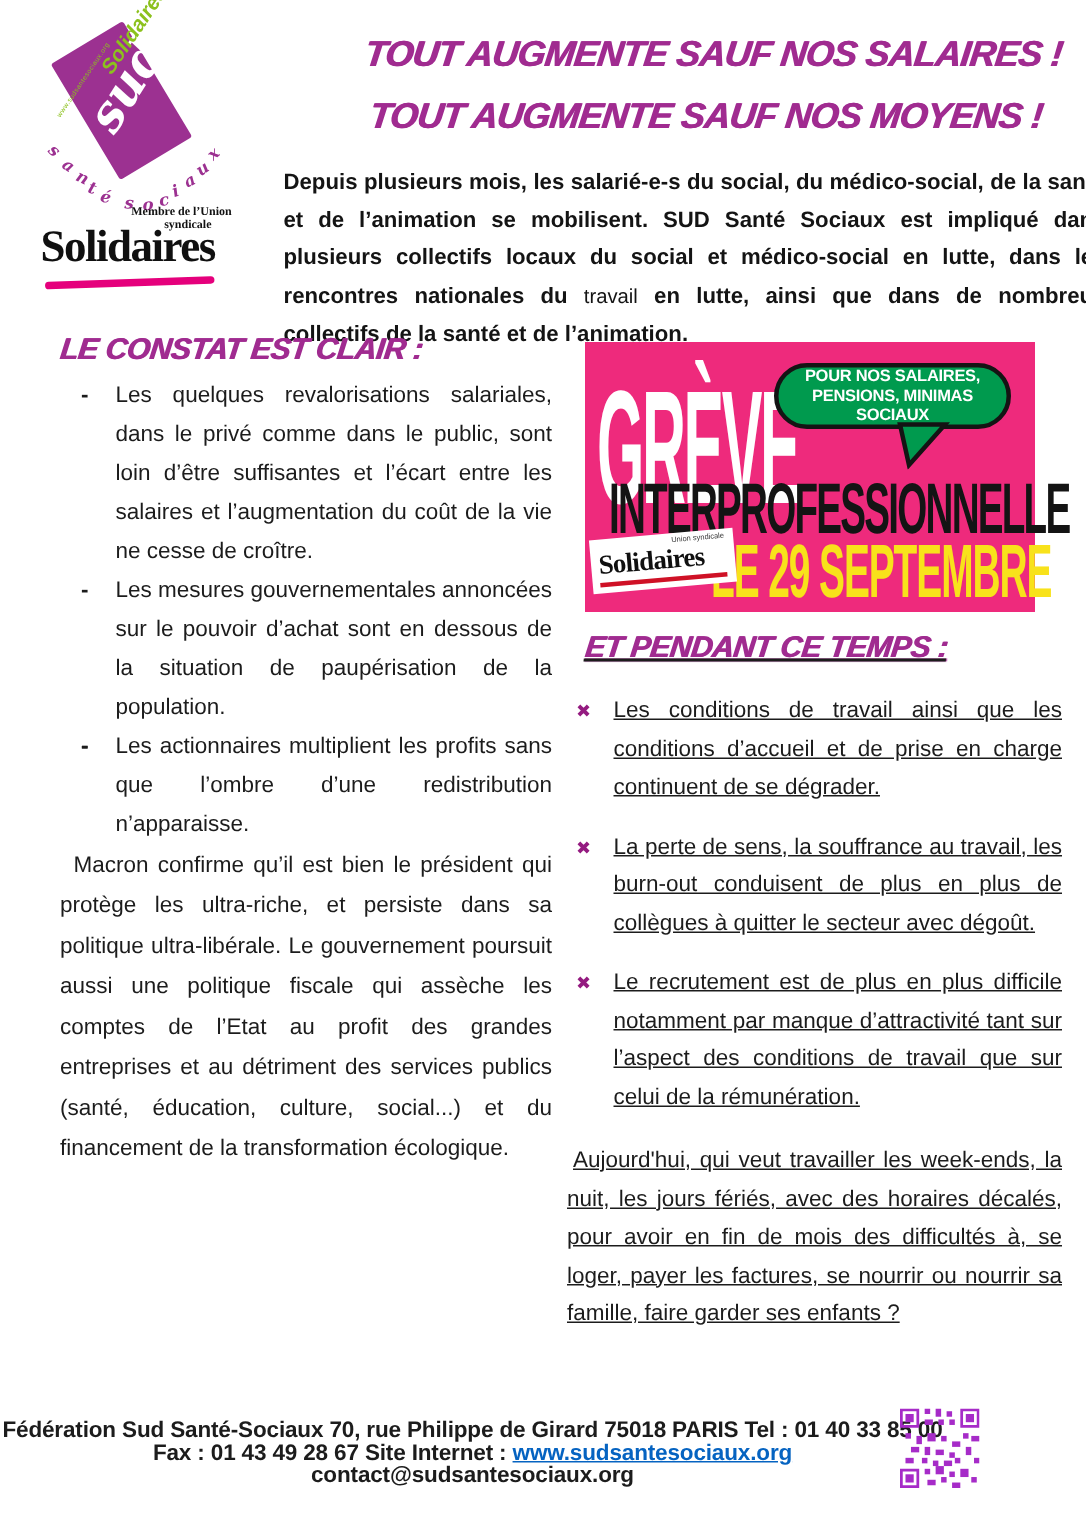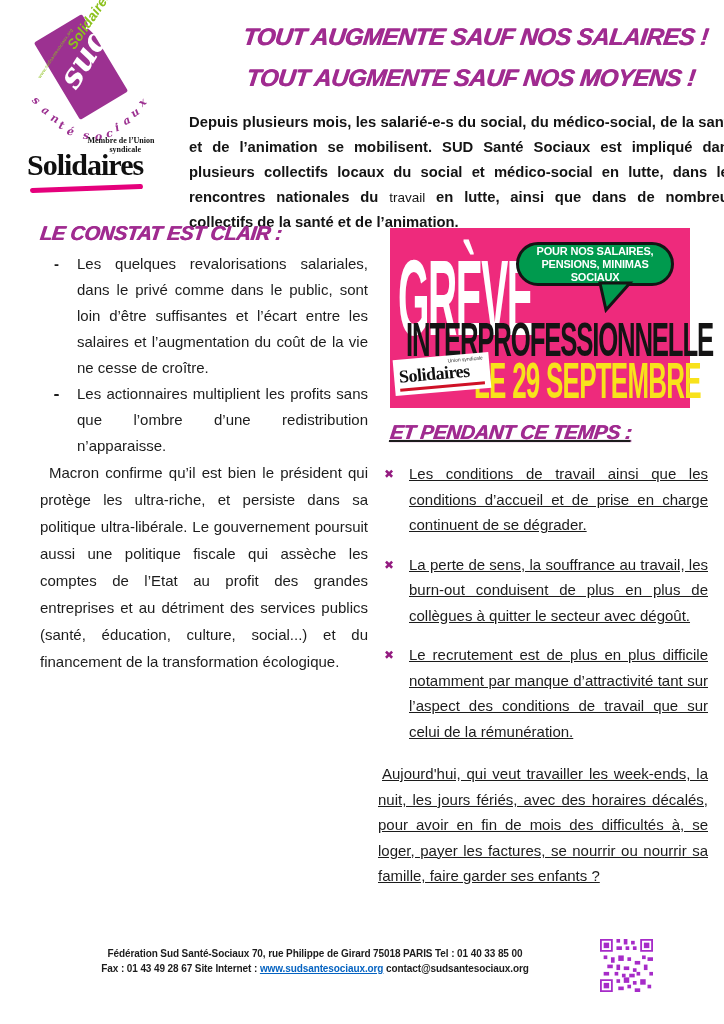--- a/index.html
+++ b/index.html
@@ -71,21 +71,21 @@
   .soli-box{position:absolute;left:4px;top:128px;width:96px;height:36px;background:#fff;
             transform:rotate(-5deg);}
   .soli-box .union{position:absolute;right:6px;top:3px;font-size:5px;color:#333;line-height:5px;}
   .soli-box .word{position:absolute;left:5px;top:7px;font-family:"Liberation Serif",serif;
                   font-weight:bold;font-size:18px;letter-spacing:-0.5px;color:#101010;}
   .soli-box .redline{position:absolute;left:5px;bottom:4px;width:85px;height:3px;background:#cf1126;}
   .pendant-heading{margin:13px 0 0 12px;}
 
   
   .footer{position:absolute;left:0;top:946px;width:630px;text-align:center;font-weight:bold;
-          font-size:10px;line-height:15px;color:#1c1c1c;letter-spacing:-0.1px;}
+          font-size:15px;line-height:15px;color:#1c1c1c;letter-spacing:-0.1px;}
   .footer a{color:#0563c1;text-decoration:underline;}
   .qr{position:absolute;left:600px;top:939px;width:53px;height:53px;}
 </style>
 </head>
 <body>
 
 <div class="page">
 
   <div class="logo-block">
     <div class="sud-rect">
@@ -126,20 +126,21 @@
     <div class="section-heading brush">LE CONSTAT EST CLAIR :</div>
     <ul class="body-list">
 
         <li>
           <span class="marker">-</span>
           <span>Les quelques revalorisations salariales, dans le privé comme dans le public, sont loin d’être suffisantes et l’écart entre les salaires et l’augmentation du coût de la vie ne cesse de croître.</span>
         </li>
 
         <li>
           <span class="marker">-</span>
+          <span>Les mesures gouvernementales annoncées sur le pouvoir d’achat sont en dessous de la situation de paupérisation de la population.</span>
         </li>
 
         <li>
           <span class="marker">-</span>
         </li>
 
         <li>
           <span class="marker">-</span>
           <span>Les actionnaires multiplient les profits sans que l’ombre d’une redistribution n’apparaisse.</span>
         </li>

